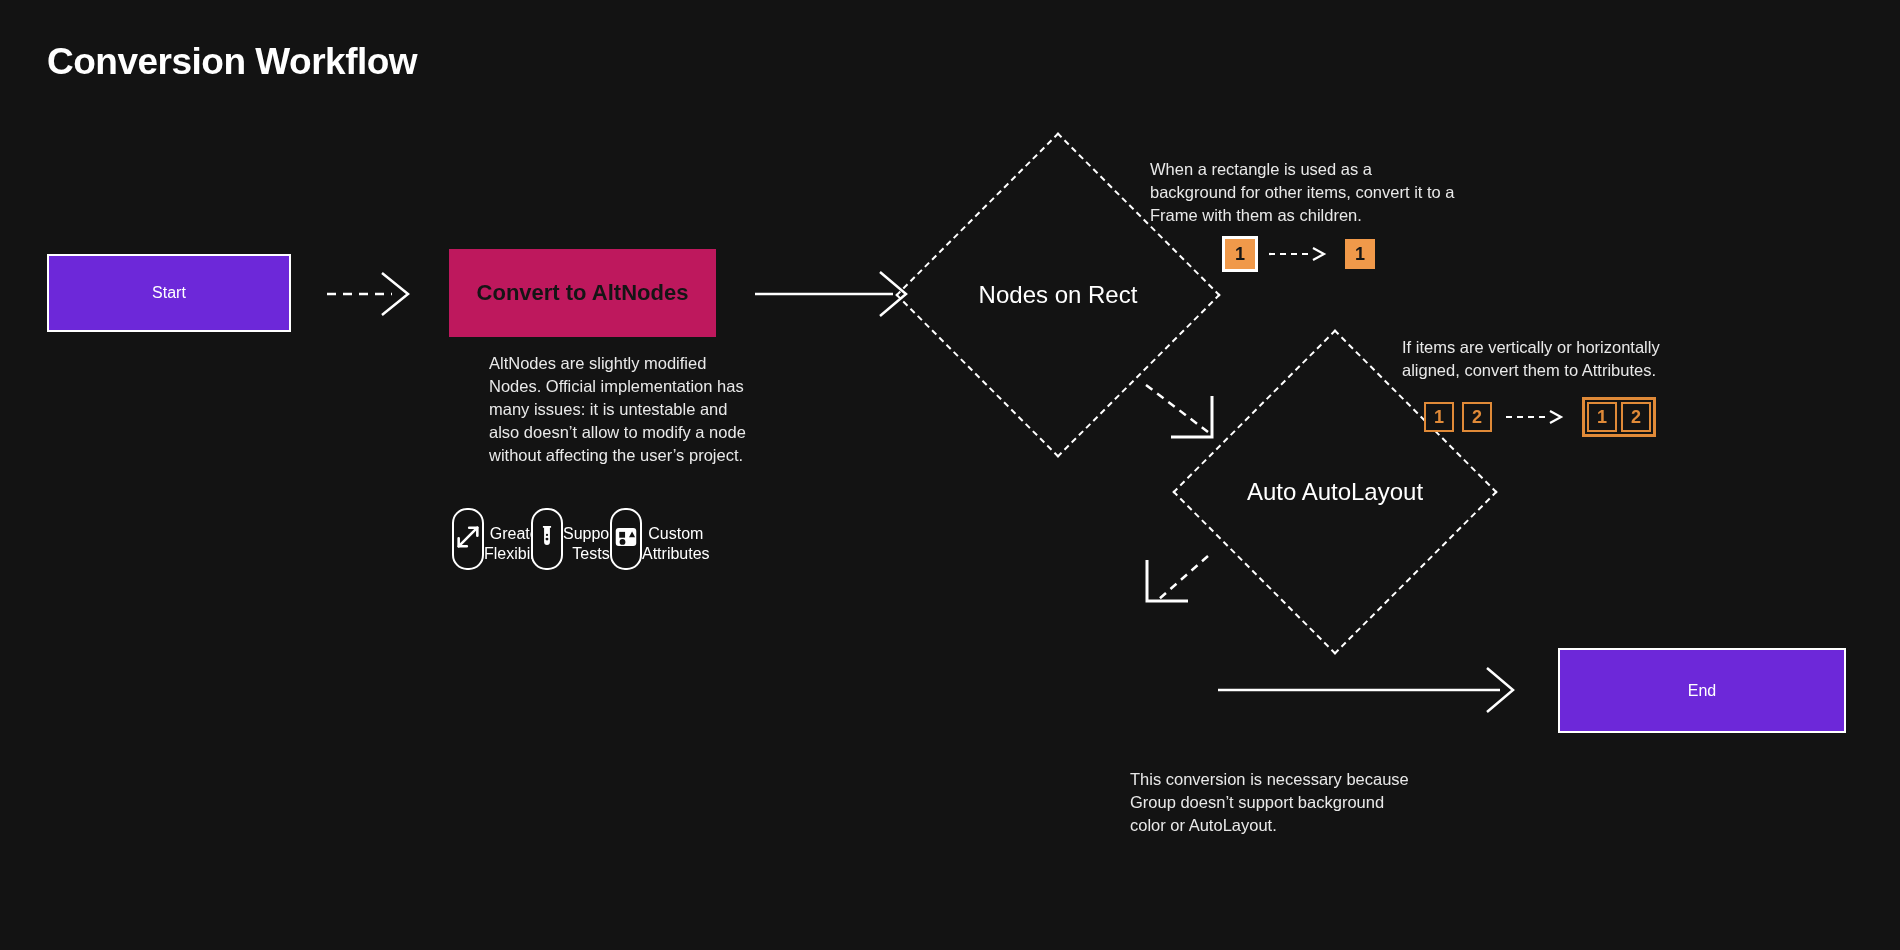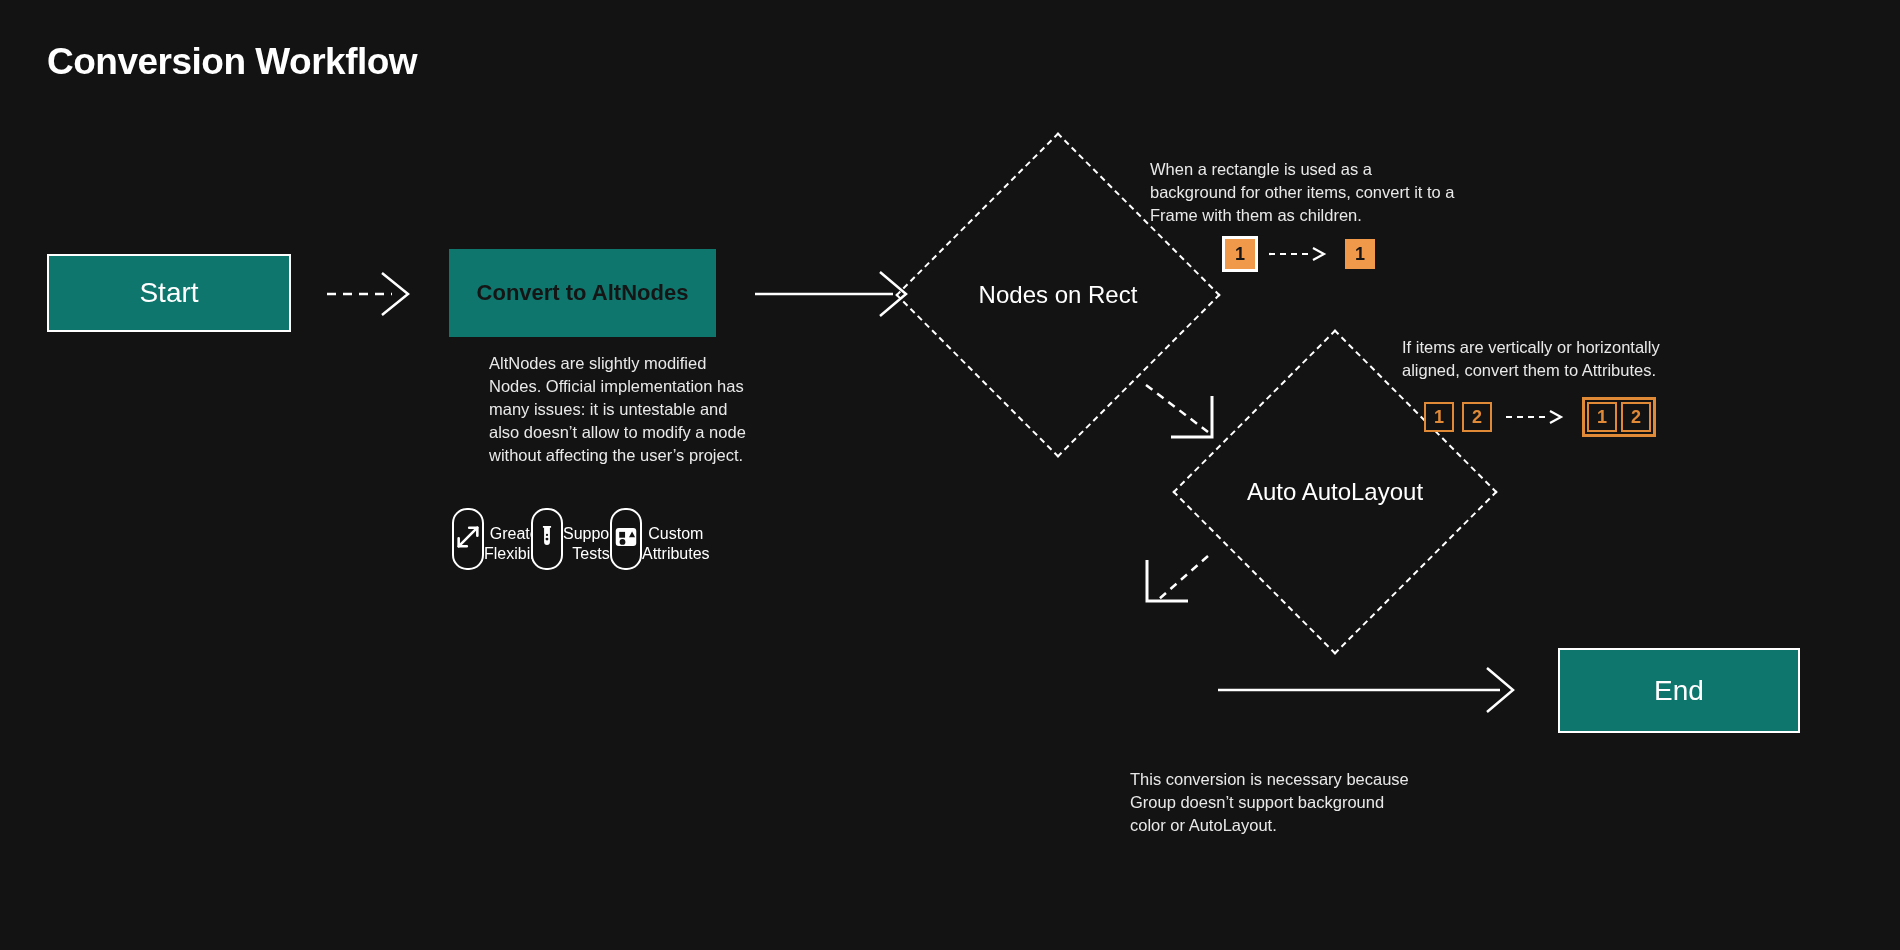--- a/index.html
+++ b/index.html
@@ -15,32 +15,32 @@
   .page-title {
     position: absolute; left: 47px; top: 42px;
     font-size: 37px; font-weight: bold; color: #ffffff;
     letter-spacing: -0.5px; line-height: 1.1;
   }
 
   
   .term-box {
     position: absolute;
     border: 2px solid #ffffff;
-    background: #0f766e;
-    display: flex; align-items: center; justify-content: center;
-    color: #ffffff; font-size: 28px; font-weight: 400;
+    background: #6d28d9;
+    display: flex; align-items: center; justify-content: center;
+    color: #ffffff; font-size: 16px; font-weight: 400;
   }
   #start-box { left: 47px; top: 254px; width: 244px; height: 78px; }
-  #end-box   { left: 1558px; top: 648px; width: 242px; height: 85px; }
+  #end-box   { left: 1558px; top: 648px; width: 288px; height: 85px; }
 
   
   .process-box {
     position: absolute; left: 449px; top: 249px;
     width: 267px; height: 88px;
-    background: #0f766e;
+    background: #be185d;
     display: flex; align-items: center; justify-content: center;
     color: #151515; font-size: 22px; font-weight: bold;
   }
 
   
   .note {
     position: absolute;
     color: #e9e9e9;
     font-size: 16.5px;
     line-height: 1.39;

